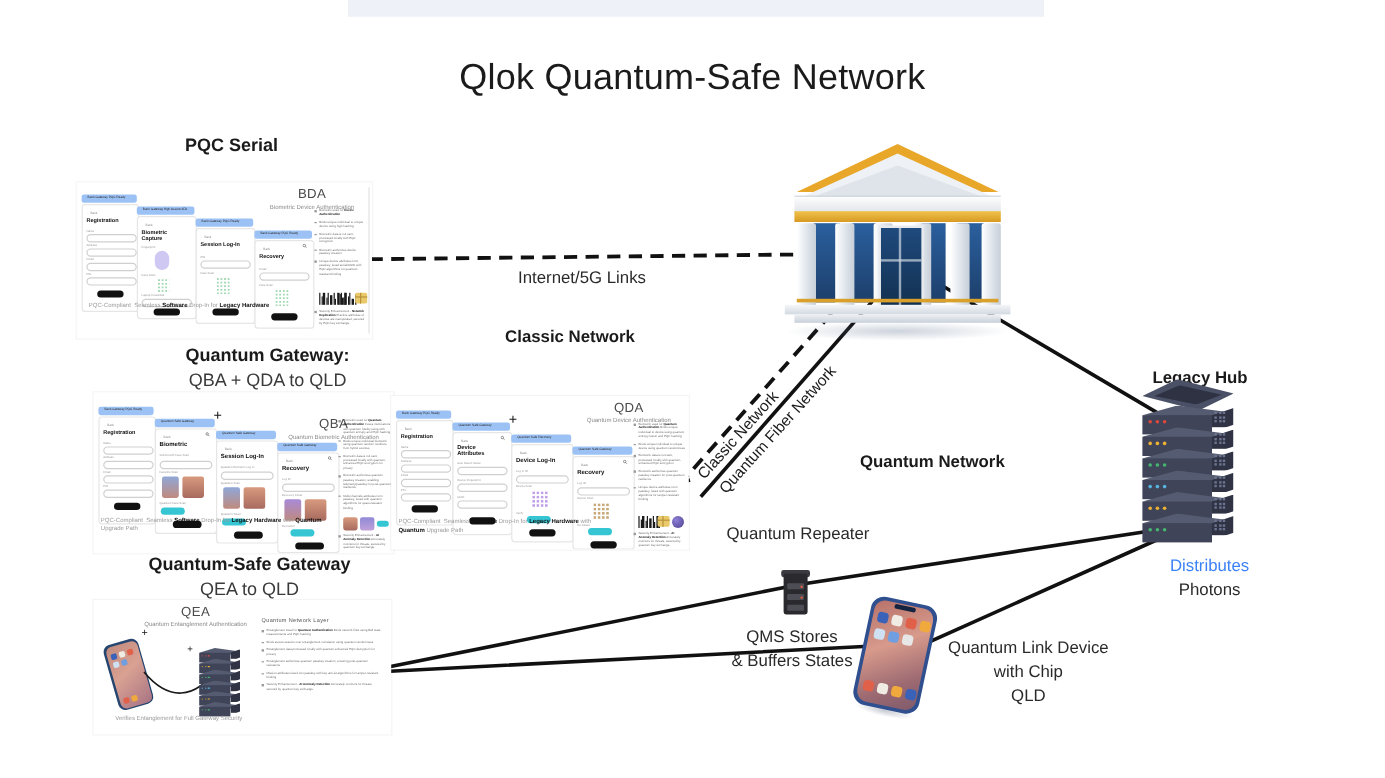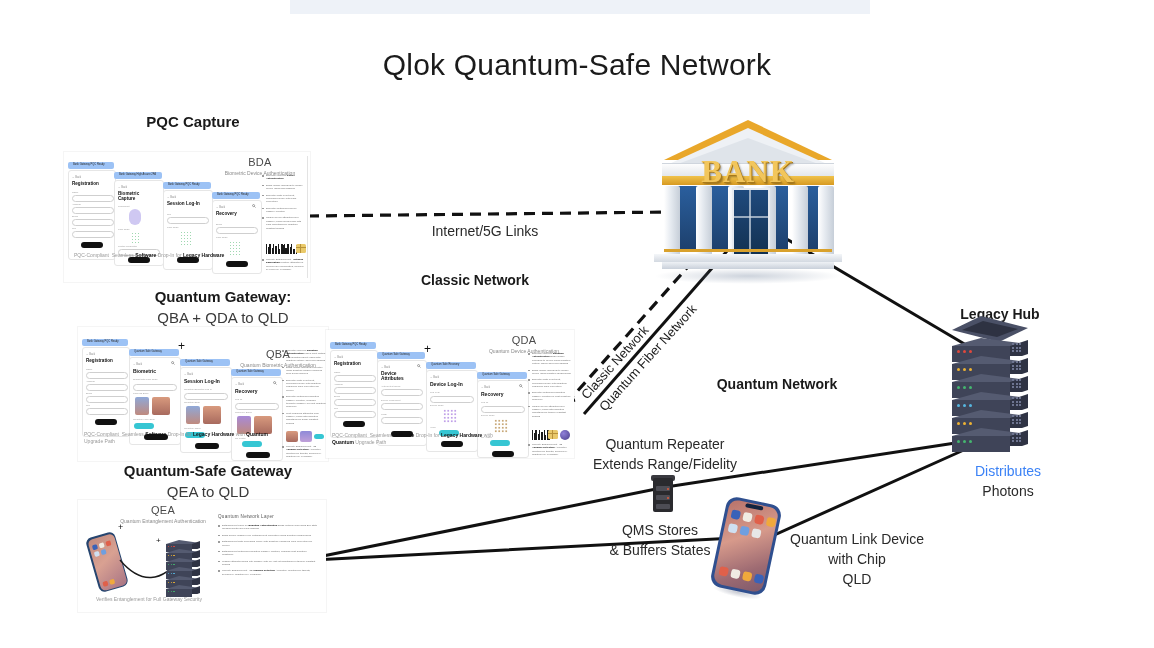--- a/index.html
+++ b/index.html
@@ -167,54 +167,52 @@
     <path d="M 975 440 L 666 487 L 313 558" fill="none" stroke="#111" stroke-width="3"></path>
 
     <path d="M 975 445 L 772 536 L 313 560" fill="none" stroke="#111" stroke-width="3"></path>
 
     <line x1="560" y1="404" x2="575" y2="400" stroke="#111" stroke-width="3"></line>
   </svg>
 
   <div class="rot" style="left:578px;top:392px;transform:rotate(-48deg);">Classic Network</div>
   <div class="rot" style="left:596px;top:404px;transform:rotate(-48deg);">Quantum Fiber Network</div>
 
-  <div class="lbl bold c" style="left:93px;top:113px;width:200px;font-size:15px;">PQC Capture</div>
+  <div class="lbl bold c" style="left:93px;top:113px;width:200px;font-size:15px;">PQC Serial</div>
 
   <div class="lbl bold c" style="left:93px;top:288px;width:260px;font-size:15px;">Quantum Gateway:</div>
   <div class="lbl c" style="left:93px;top:309px;width:260px;font-size:15px;color:#3a3a3a;">QBA + QDA to QLD</div>
 
   <div class="lbl bold c" style="left:78px;top:462px;width:260px;font-size:15px;">Quantum-Safe Gateway</div>
   <div class="lbl c" style="left:78px;top:483px;width:260px;font-size:15px;color:#3a3a3a;">QEA to QLD</div>
 
   <div class="lbl c" style="left:385px;top:223px;width:200px;font-size:14px;color:#2a2a2a;">Internet/5G Links</div>
   <div class="lbl bold c" style="left:375px;top:272px;width:200px;font-size:14px;">Classic Network</div>
   <div class="lbl bold c" style="left:677px;top:376px;width:200px;font-size:14px;">Quantum Network</div>
 
   <div class="lbl bold c" style="left:900px;top:306px;width:200px;font-size:14px;">Legacy Hub</div>
   <div class="lbl c" style="left:908px;top:463px;width:200px;font-size:14px;color:#3b82f6;">Distributes</div>
   <div class="lbl c" style="left:560px;top:436px;width:210px;font-size:14px;color:#2a2a2a;">Quantum Repeater</div>
 
   <div class="lbl c" style="left:908px;top:483px;width:200px;font-size:14px;color:#2a2a2a;">Photons</div>
-  <div class="lbl c" style="left:560px;top:456px;width:210px;font-size:14px;color:#2a2a2a;">Extends Range/Fidelity</div>
 
   <div class="lbl c" style="left:598px;top:522px;width:124px;font-size:14px;color:#2a2a2a;">QMS Stores</div>
   <div class="lbl c" style="left:592px;top:542px;width:136px;font-size:14px;color:#2a2a2a;">&amp; Buffers States</div>
 
   <div class="lbl c" style="left:772px;top:531px;width:170px;font-size:14px;color:#2a2a2a;">Quantum Link Device</div>
   <div class="lbl c" style="left:772px;top:551px;width:170px;font-size:14px;color:#2a2a2a;">with Chip</div>
   <div class="lbl c" style="left:772px;top:571px;width:170px;font-size:14px;color:#2a2a2a;">QLD</div>
 
   <div class="bank">
     <div class="shadow"></div>
     <div class="pedtop"></div>
     <div class="ped"></div>
     <div class="pedinner"></div>
     <div class="archband"></div>
     <div class="roofband"></div>
-    <div class="banktxt">BANK</div>
     <div class="glass" style="left:30px;width:22px;height:66px;"></div>
     <div class="glass" style="left:62px;width:20px;height:66px;"></div>
     <div class="glass" style="left:120px;width:20px;height:66px;"></div>
     <div class="glass" style="left:150px;width:22px;height:66px;"></div>
     <div class="col" style="left:16px;"></div>
     <div class="col" style="left:48px;"></div>
     <div class="col" style="left:80px;"></div>
     <div class="col" style="left:112px;"></div>
     <div class="col" style="left:144px;"></div>
     <div class="col" style="left:170px;"></div>

